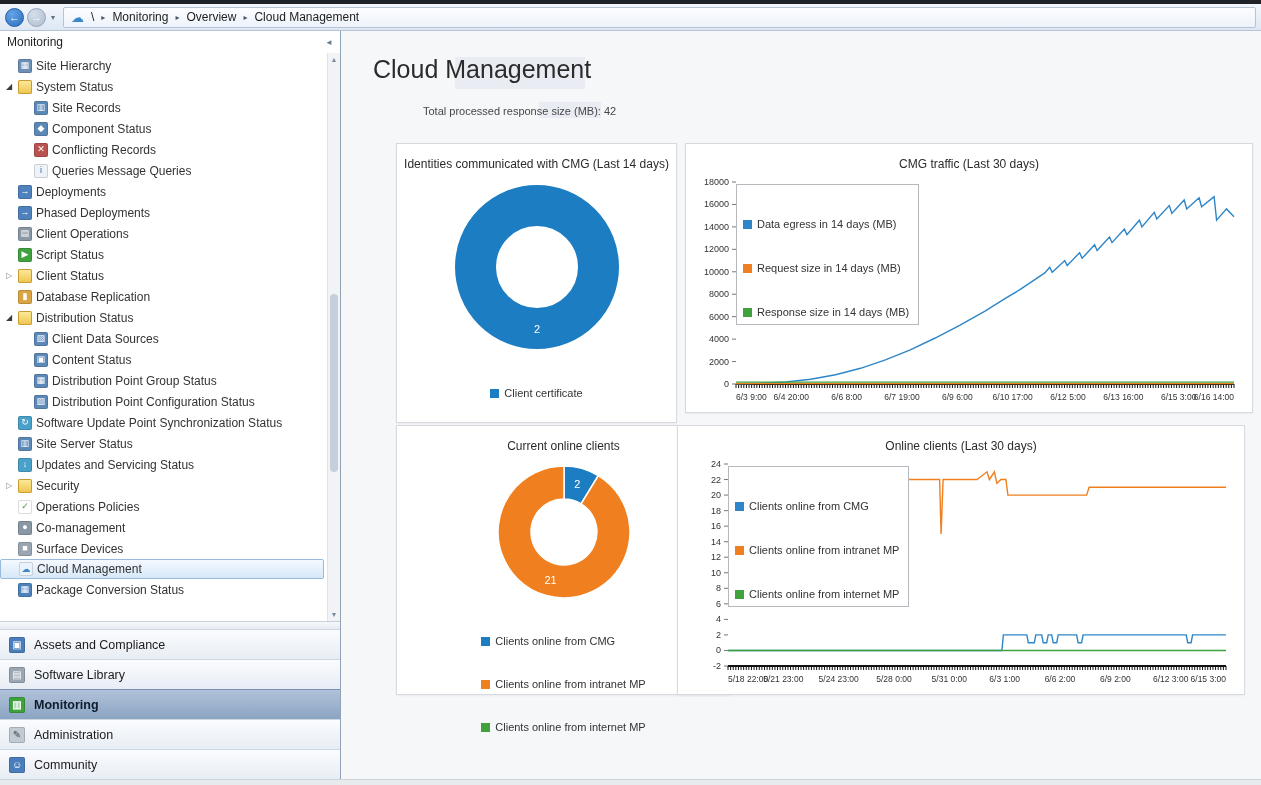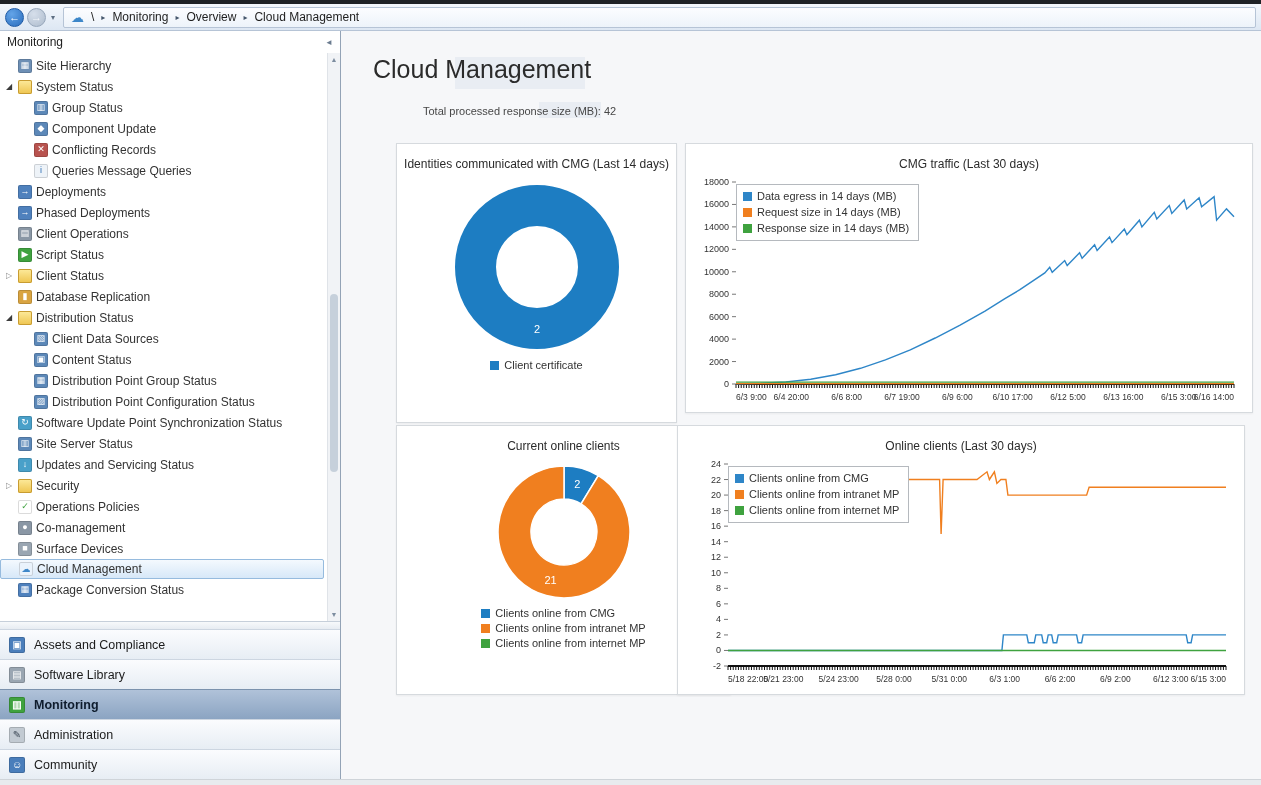--- a/index.html
+++ b/index.html
@@ -99,21 +99,21 @@
   .panel {
     position:absolute; background:#fff; border:1px solid #d6dade;
     box-shadow:0 1px 2px rgba(0,0,0,.05);
   }
   .panel-title { text-align:center; font-size:12px; color:#2b2b2b; margin-top:13px; }
   .donut-wrap { display:flex; justify-content:center; margin-top:8px; }
   .legend-center {
     display:flex; flex-direction:column; gap:3px; width:max-content; margin:4px auto 0;
     font-size:11px; color:#333;
   }
-  .lg-row { display:flex; align-items:center; gap:5px; }
+  .lg-row { display:flex; align-items:center; gap:5px;margin-top:28px; }
   .lg-sw { width:9px; height:9px; flex:none; display:inline-block; }
   .line-host { position:absolute; left:4px; right:4px; top:28px; bottom:4px; }
   .legend-box {
     position:absolute; left:50px; top:40px; background:#fff;
     border:1px solid #b5b9be; padding:5px 9px 6px 6px;
     display:flex; flex-direction:column; gap:4px; font-size:11px; color:#333;
     min-width:170px;
   }
   .bottom-strip { height:6px; background:#e8ebee; border-top:1px solid #cfd4d9; }
   svg text { font-family:"Liberation Sans", sans-serif; }
@@ -156,26 +156,26 @@
             <span>Site Hierarchy</span>
           </div>
           <div class="tree-item" style="padding-left: 4px;">
             <span class="exp open">◢</span>
             <span class="ti folder"></span>
             <span>System Status</span>
           </div>
           <div class="tree-item" style="padding-left: 20px;">
             <span class="exp "></span>
             <span class="ti" style="background: rgb(92, 136, 184); color: rgb(255, 255, 255);">▥</span>
-            <span>Group Status</span>
+            <span>Site Records</span>
           </div>
           <div class="tree-item" style="padding-left: 20px;">
             <span class="exp "></span>
             <span class="ti" style="background: rgb(92, 136, 184); color: rgb(255, 255, 255);">◆</span>
-            <span>Component Update</span>
+            <span>Component Status</span>
           </div>
           <div class="tree-item" style="padding-left: 20px;">
             <span class="exp "></span>
             <span class="ti" style="background: rgb(184, 83, 79); color: rgb(255, 255, 255);">✕</span>
             <span>Conflicting Records</span>
           </div>
           <div class="tree-item" style="padding-left: 20px;">
             <span class="exp "></span>
             <span class="ti" style="background: rgb(238, 243, 248); color: rgb(46, 109, 180);">i</span>
             <span>Queries Message Queries</span>

